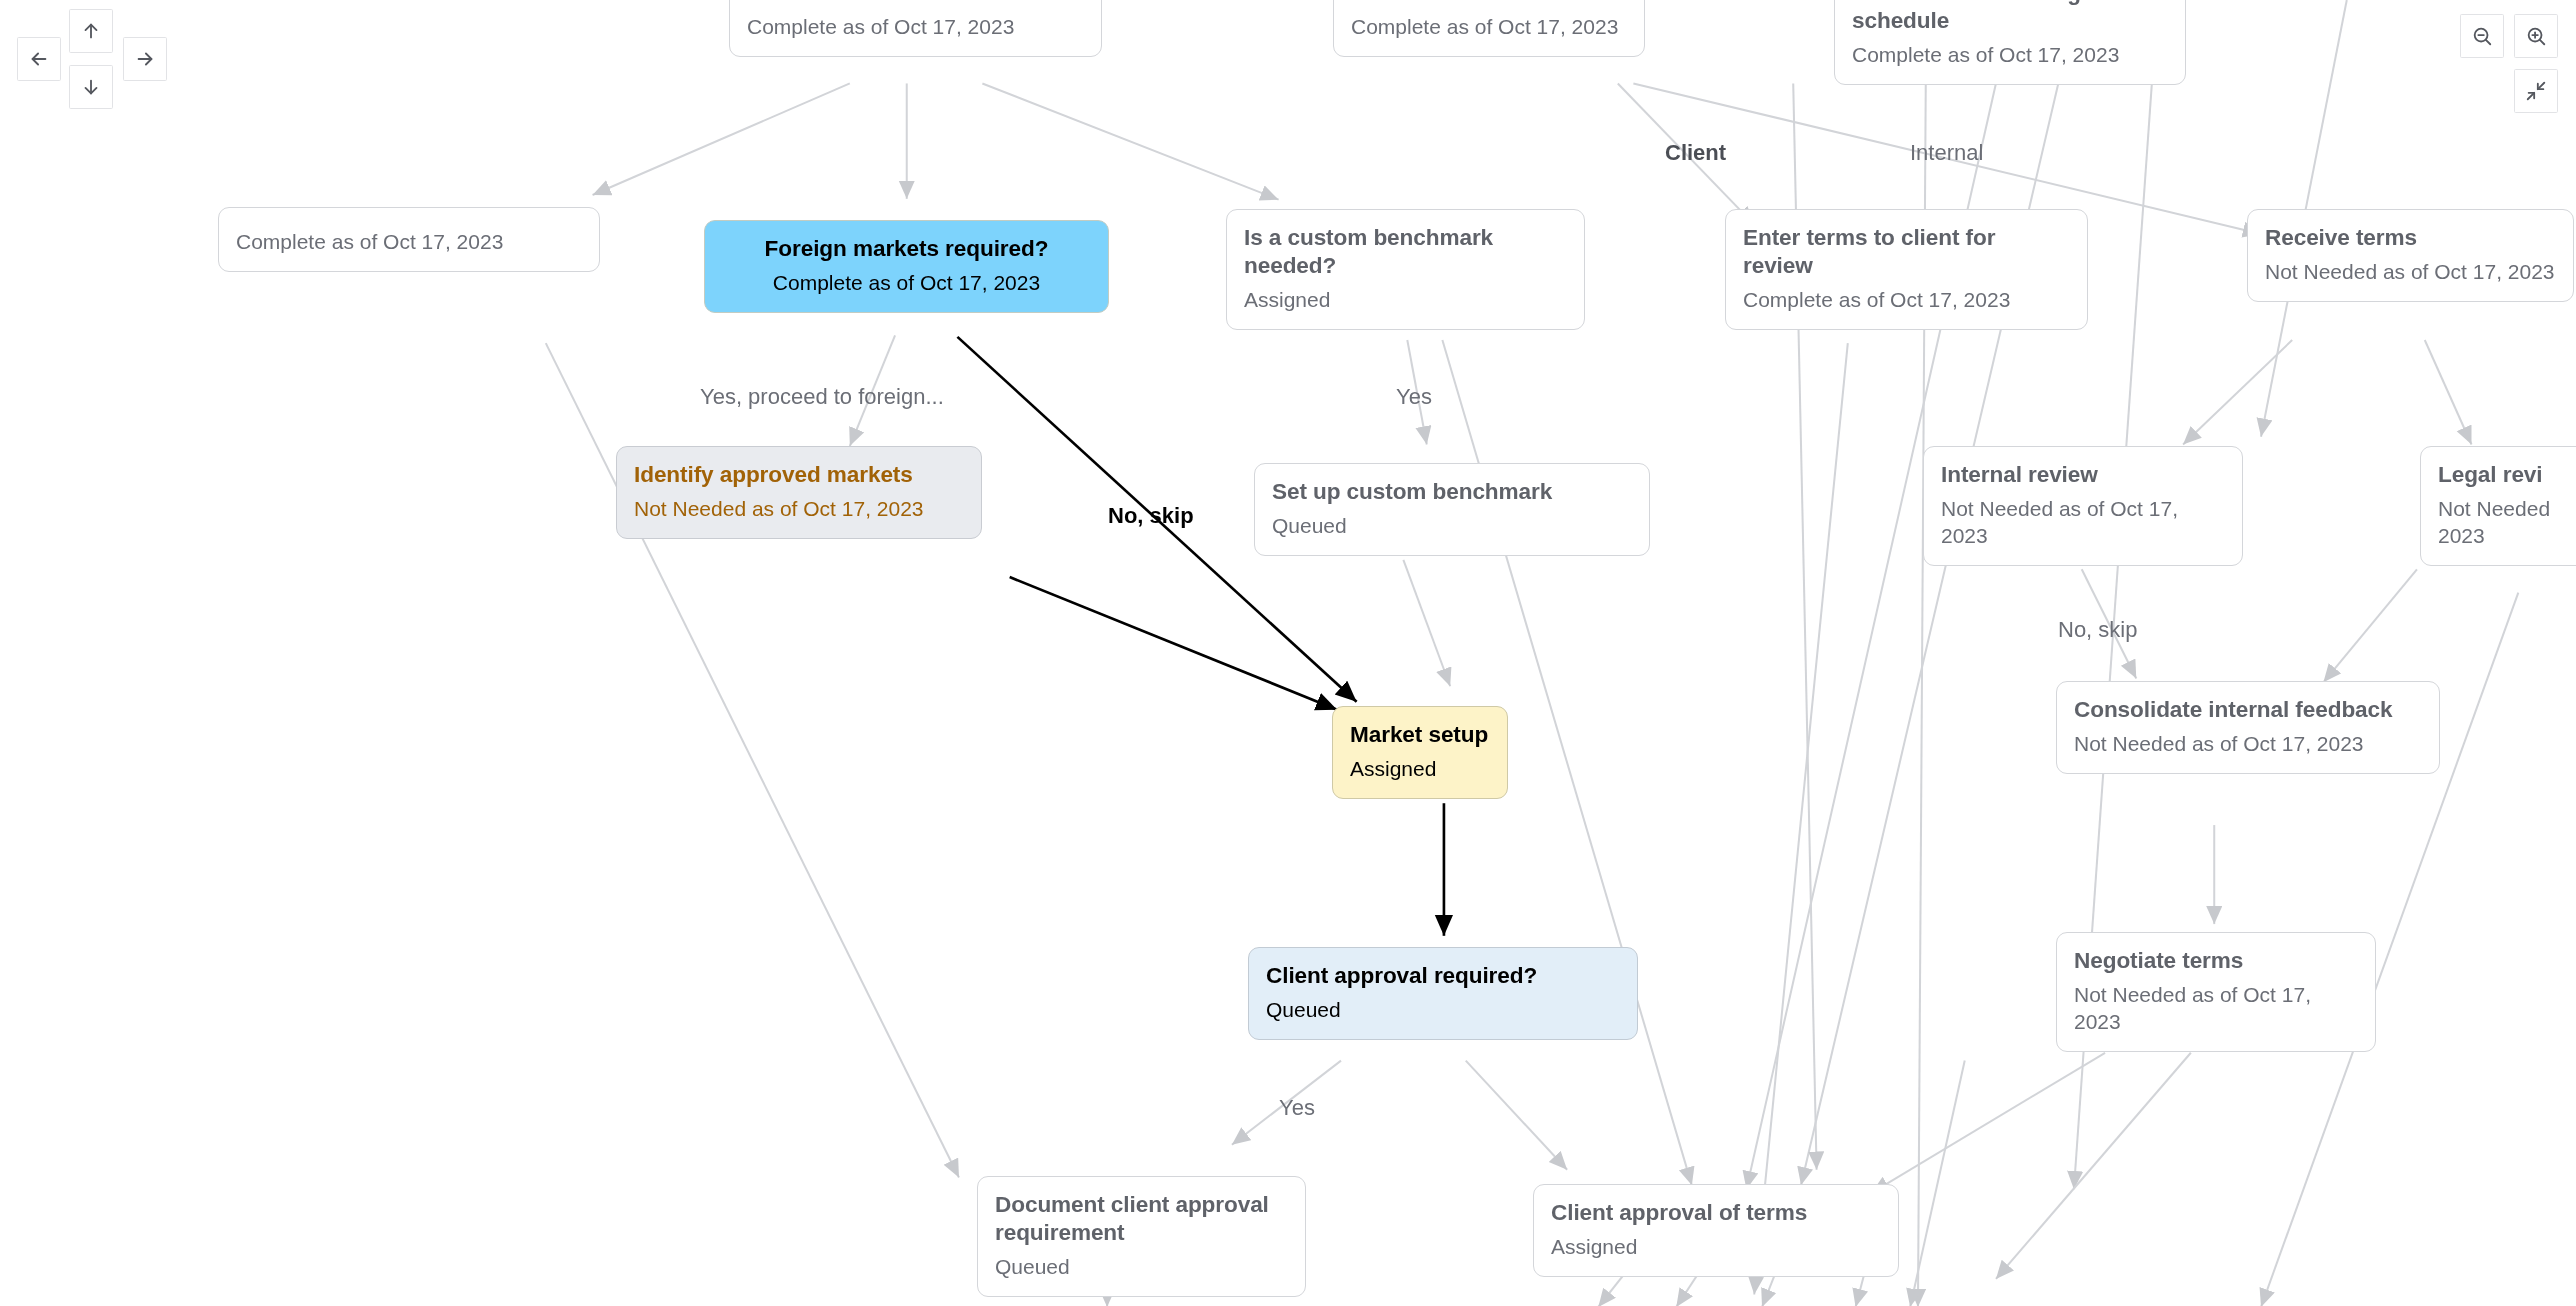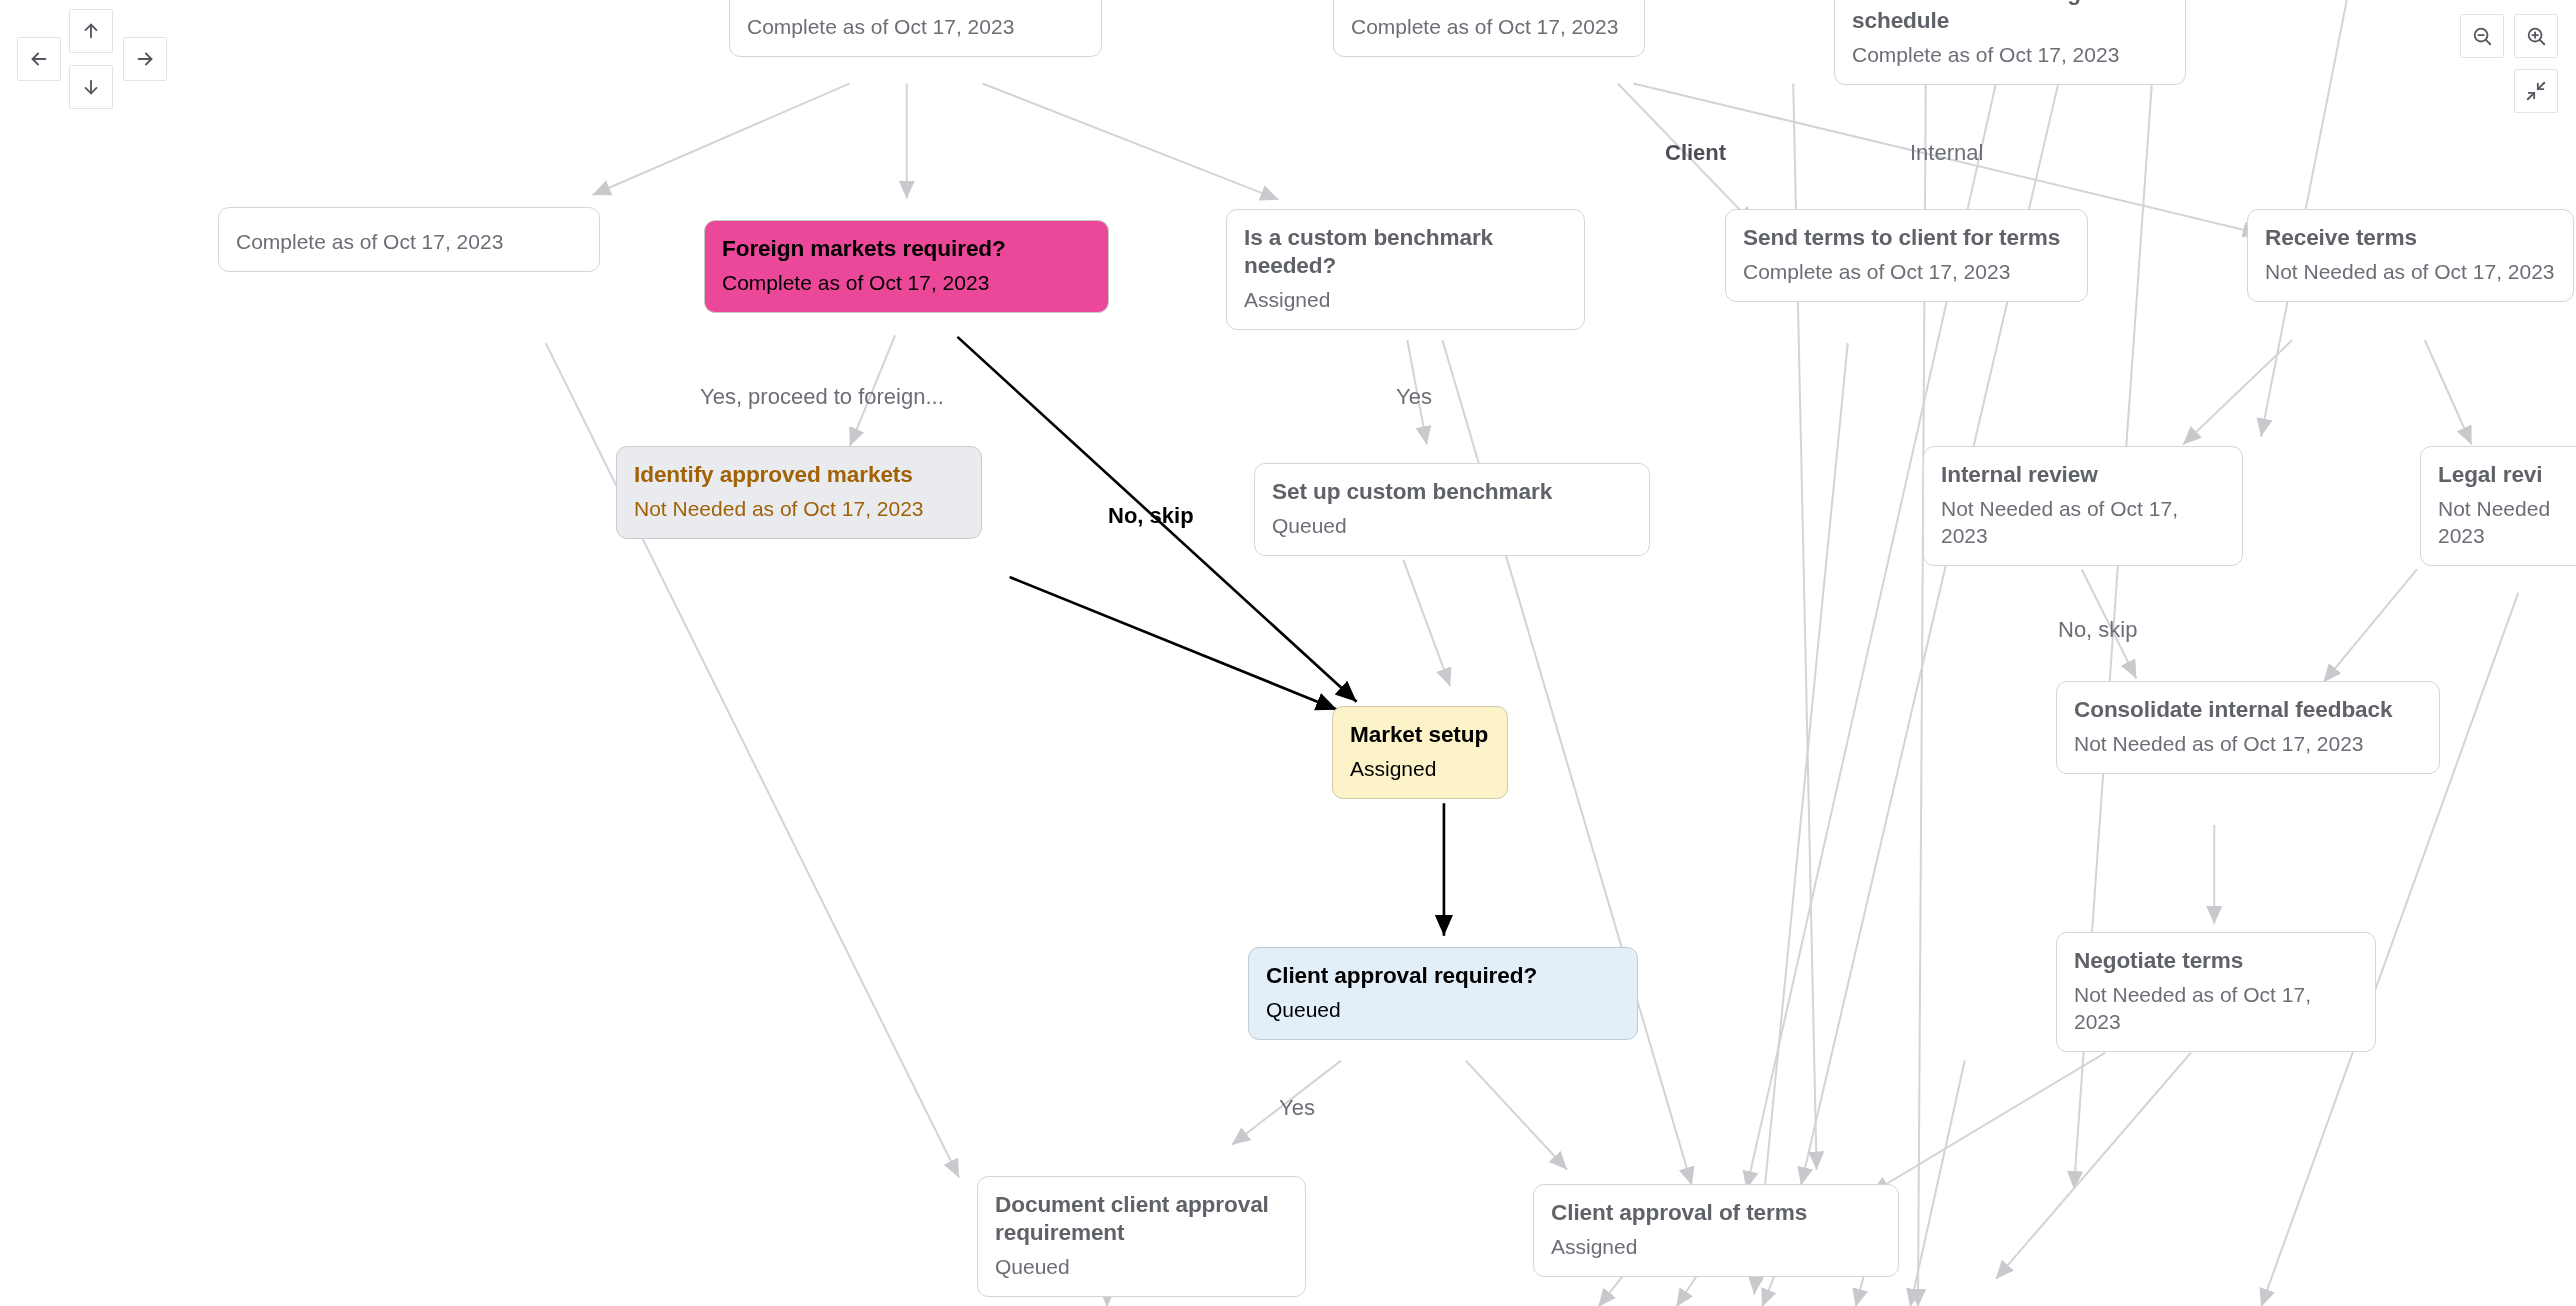--- a/index.html
+++ b/index.html
@@ -49,22 +49,23 @@
   }
   .node .status {
     font-size: 21px;
     line-height: 26.5px;
     color: #6b6e76;
     margin-top: 7px;
   }
 
   
   .node.green {
-    background: #ec4899;
+    background: #7dd3fc;
     border-color: #c3ccc2;
+    text-align: center;
   }
   .node.green .title, .node.green .status { color: #000000; }
 
   .node.gray {
     background: #e9ebef;
     border-color: #c9ccd2;
   }
   .node.gray .title, .node.gray .status { color: #a16207; }
 
   .node.yellow {
@@ -229,21 +230,21 @@
     <div class="title">Foreign markets required?</div>
     <div class="status">Complete as of Oct 17, 2023</div>
   </div>
 
   <div class="node" style="left:1226px; top:209px; width:359px;">
     <div class="title">Is a custom benchmark needed?</div>
     <div class="status">Assigned</div>
   </div>
 
   <div class="node" style="left:1725px; top:209px; width:363px;">
-    <div class="title">Send terms to client for terms</div>
+    <div class="title">Enter terms to client for review</div>
     <div class="status">Complete as of Oct 17, 2023</div>
   </div>
 
   <div class="node" style="left:2247px; top:209px; width:327px;">
     <div class="title">Receive terms</div>
     <div class="status">Not Needed as of Oct 17, 2023</div>
   </div>
 
   <div class="node gray" style="left:616px; top:446px; width:366px;">
     <div class="title">Identify approved markets</div>

